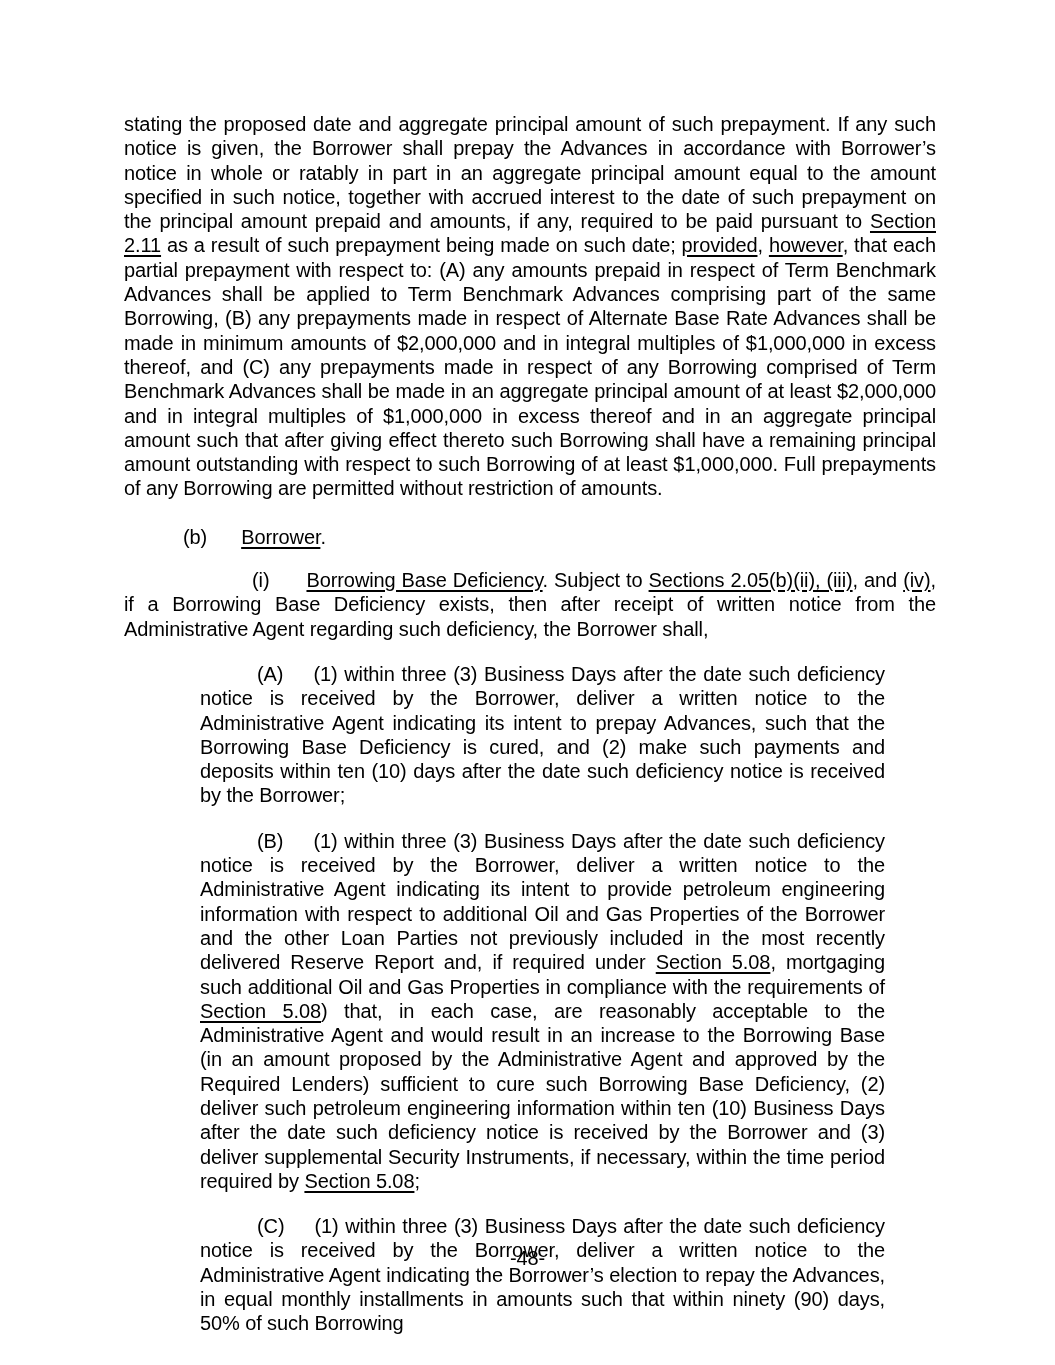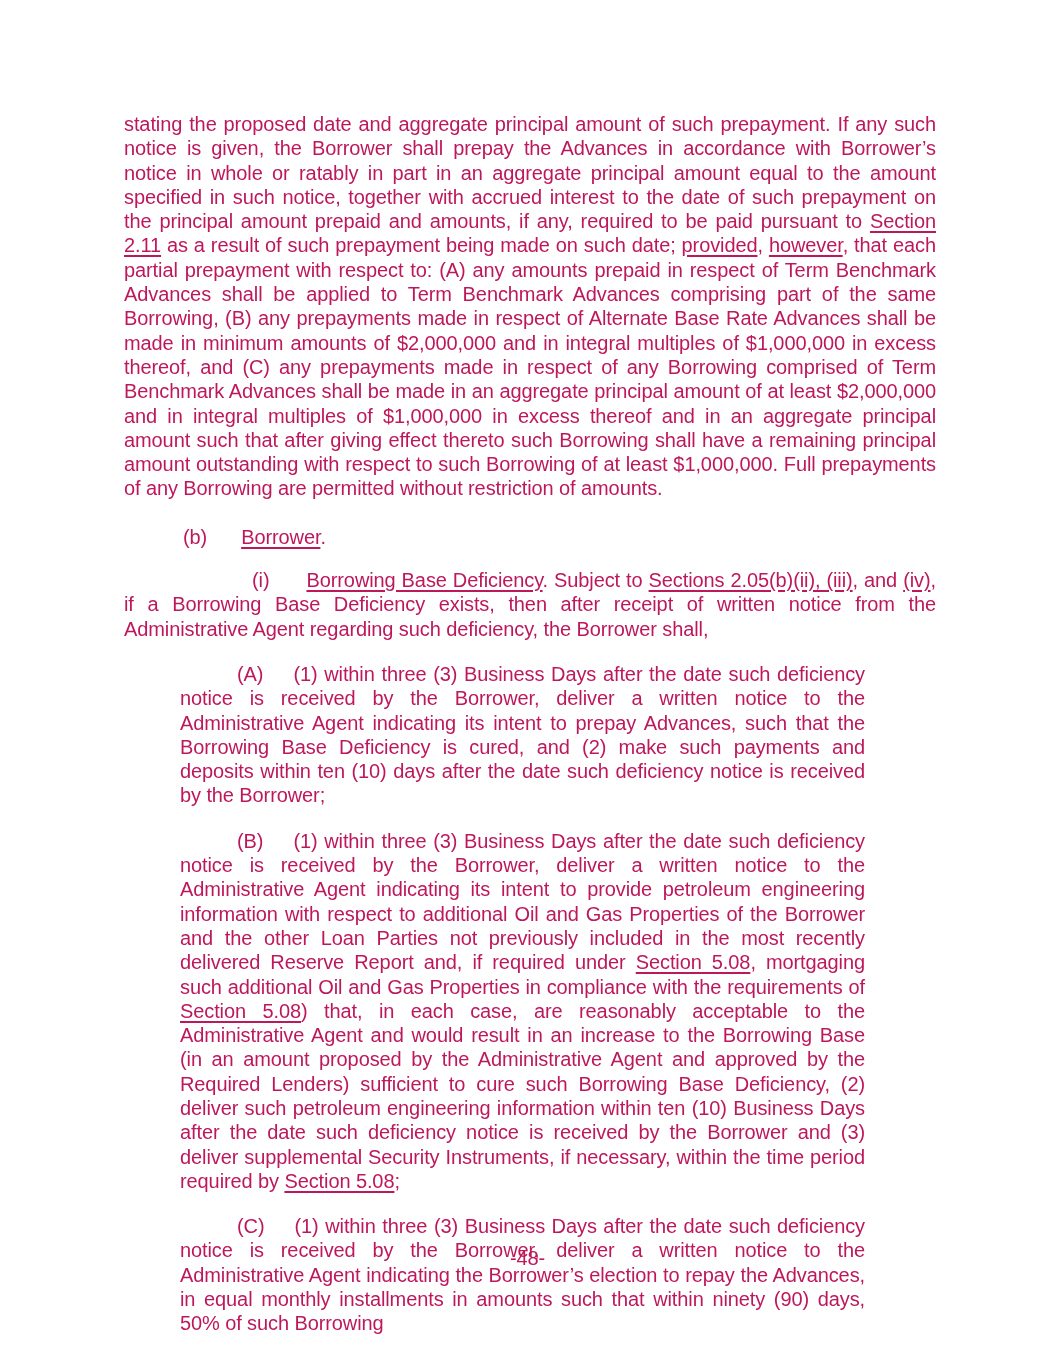--- a/index.html
+++ b/index.html
@@ -10,42 +10,42 @@
   .page {
     position: relative;
     width: 1055px;
     height: 1365px;
     margin: 0 auto;
     background: #ffffff;
     overflow: hidden;
     font-family: "Liberation Sans", "DejaVu Sans", sans-serif;
     font-size: 20px;
     line-height: 24.3px;
-    color: #be185d;
+    color: #000000;
     letter-spacing: -0.1px;
   }
   .body-block {
     position: absolute;
     left: 124px;
     top: 112px;
     width: 812px;
   }
   p { margin: 0; }
   .para-main { text-align: justify; }
   .pb-line {
     margin-top: 24px;
     padding-left: 59px;
   }
   .pi-para {
     margin-top: 19px;
     text-align: justify;
     text-indent: 128px;
   }
   .clause {
-    margin-left: 56px;
+    margin-left: 76px;
     width: 685px;
     margin-top: 21px;
     text-align: justify;
     text-indent: 57px;
   }
   .u {
     text-decoration: underline;
     text-decoration-thickness: 1.5px;
     text-underline-offset: 3px;
   }

